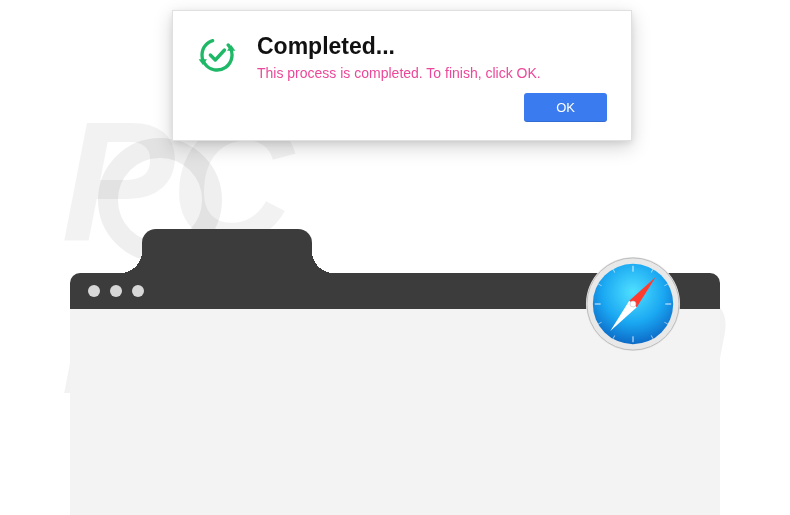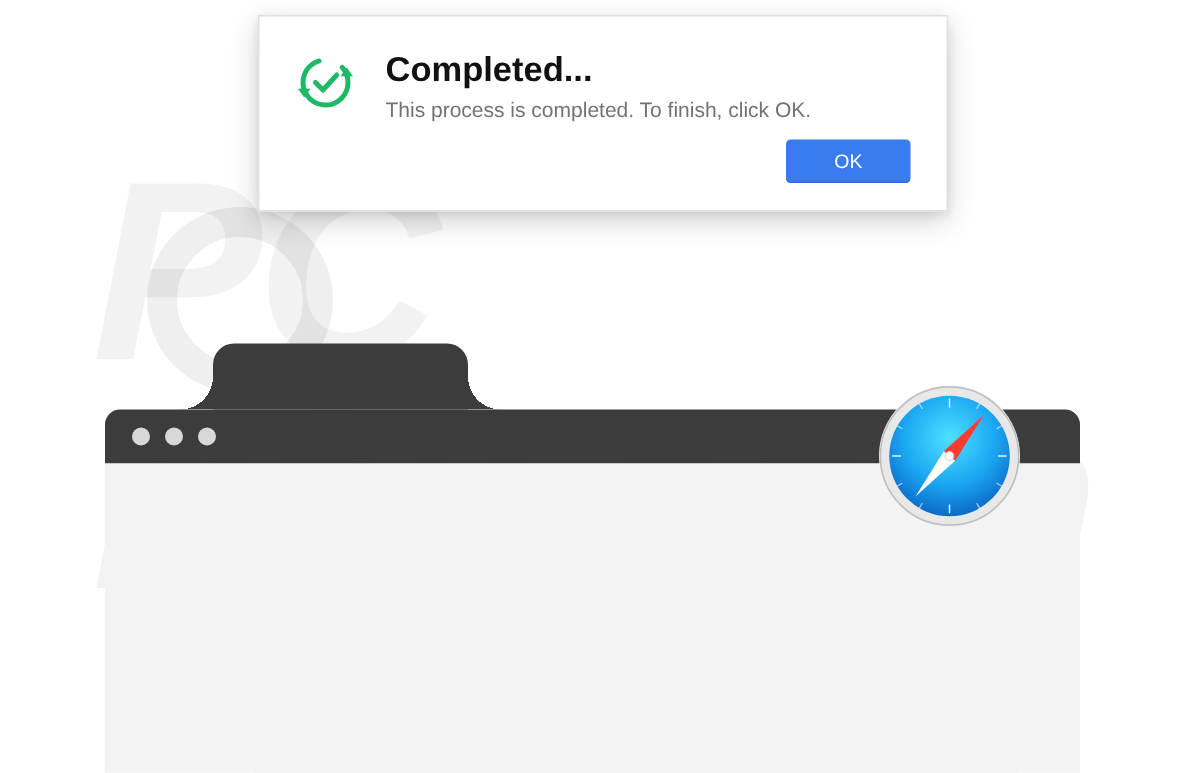--- a/index.html
+++ b/index.html
@@ -127,21 +127,21 @@
   }
   .dialog-text { flex: 1; }
   .dialog-title {
     font-size: 23px;
     font-weight: 700;
     color: #111;
     margin-bottom: 5px;
   }
   .dialog-message {
     font-size: 14px;
-    color: #737373;
+    color: #ec4899;
   }
   .dialog-buttons {
     display: flex;
     justify-content: flex-end;
     margin-top: 12px;
     align-items: flex-end;
   }
   .ok-button {
     background: #3a7bf0;
     color: #fff;

